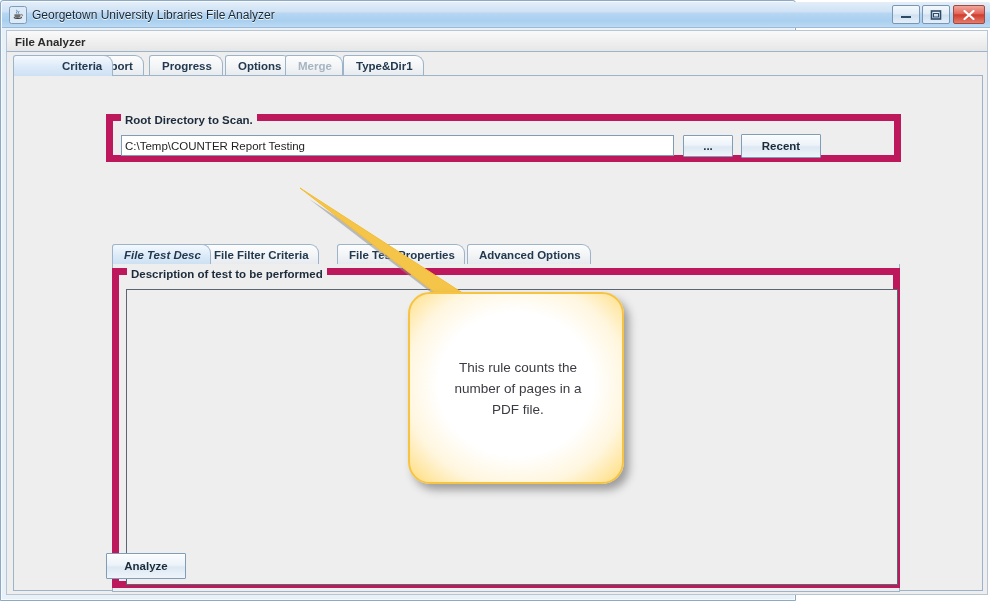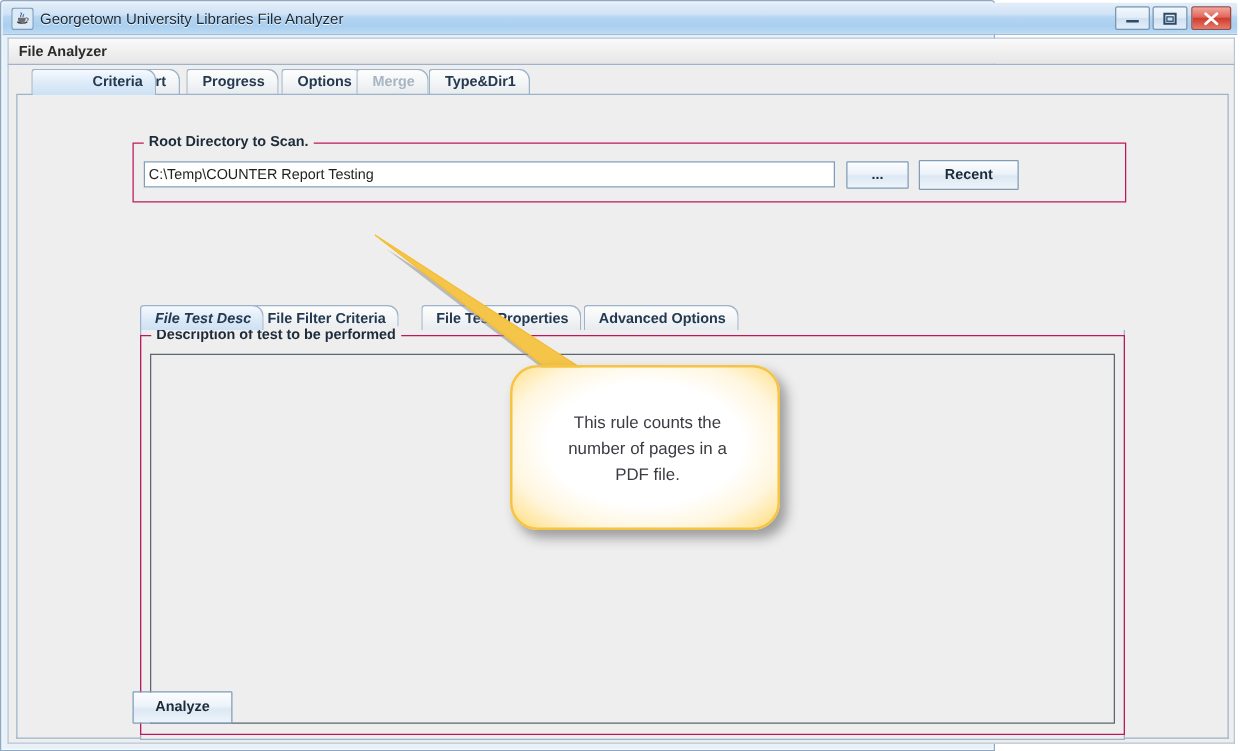--- a/index.html
+++ b/index.html
@@ -116,21 +116,21 @@
     position: absolute; left: 6px; top: 24px;
     width: 970px; height: 515px;
     background: #eeeeee;
     border: 1px solid #9db3c9;
     border-top: none;
   }
 
   
   .group {
     position: absolute;
-    border: 1px solid #be185d;
+    border: 7px solid #be185d;
     background: transparent;
   }
   .group > .group-title {
     position: absolute; left: 8px; top: -8px;
     padding: 0 4px;
     background: #eeeeee;
     font-size: 11.5px; font-weight: bold; color: #1c2b3a;
     line-height: 14px;
     white-space: nowrap;
   }
@@ -254,21 +254,21 @@
   }
 
   
   #annotation-layer {
     position: absolute; left: 0; top: 0;
     width: 992px; height: 601px;
     pointer-events: none;
   }
   #callout-bubble {
     position: absolute; left: 408px; top: 292px;
-    width: 216px; height: 132px;
+    width: 216px; height: 192px;
     background: radial-gradient(ellipse at 50% 48%, #ffffff 0%, #ffffff 52%, #fff6de 74%, #ffe08a 96%, #fcd263 100%);
     border: 2px solid #f6c343;
     border-radius: 22px;
     box-shadow: 5px 6px 9px rgba(60,60,60,0.45);
   }
   #callout-text {
     position: absolute; left: 18px; top: 0;
     width: 180px; height: 100%;
     display: flex; align-items: center; justify-content: center;
     text-align: center;
@@ -313,21 +313,21 @@
     </div>
   </div>
 
   <div id="menubar">
     <div id="menu-item-file-analyzer">File Analyzer</div>
   </div>
 
   <div id="client">
 
     <div id="tabstrip">
-      <div class="tab selected" style="left:12px;padding-left:48px;">Criteria</div>
+      <div class="tab selected" style="left:0px;padding-left:48px;">Criteria</div>
       <div class="tab" style="left:71px;">Import</div>
       <div class="tab" style="left:136px;">Progress</div>
       <div class="tab" style="left:212px;">Options</div>
       <div class="tab disabled" style="left:272px;">Merge</div>
       <div class="tab" style="left:330px;">Type&amp;Dir1</div>
     </div>
     <div id="tabstrip-underline"></div>
 
     <div id="tabpanel">
 

